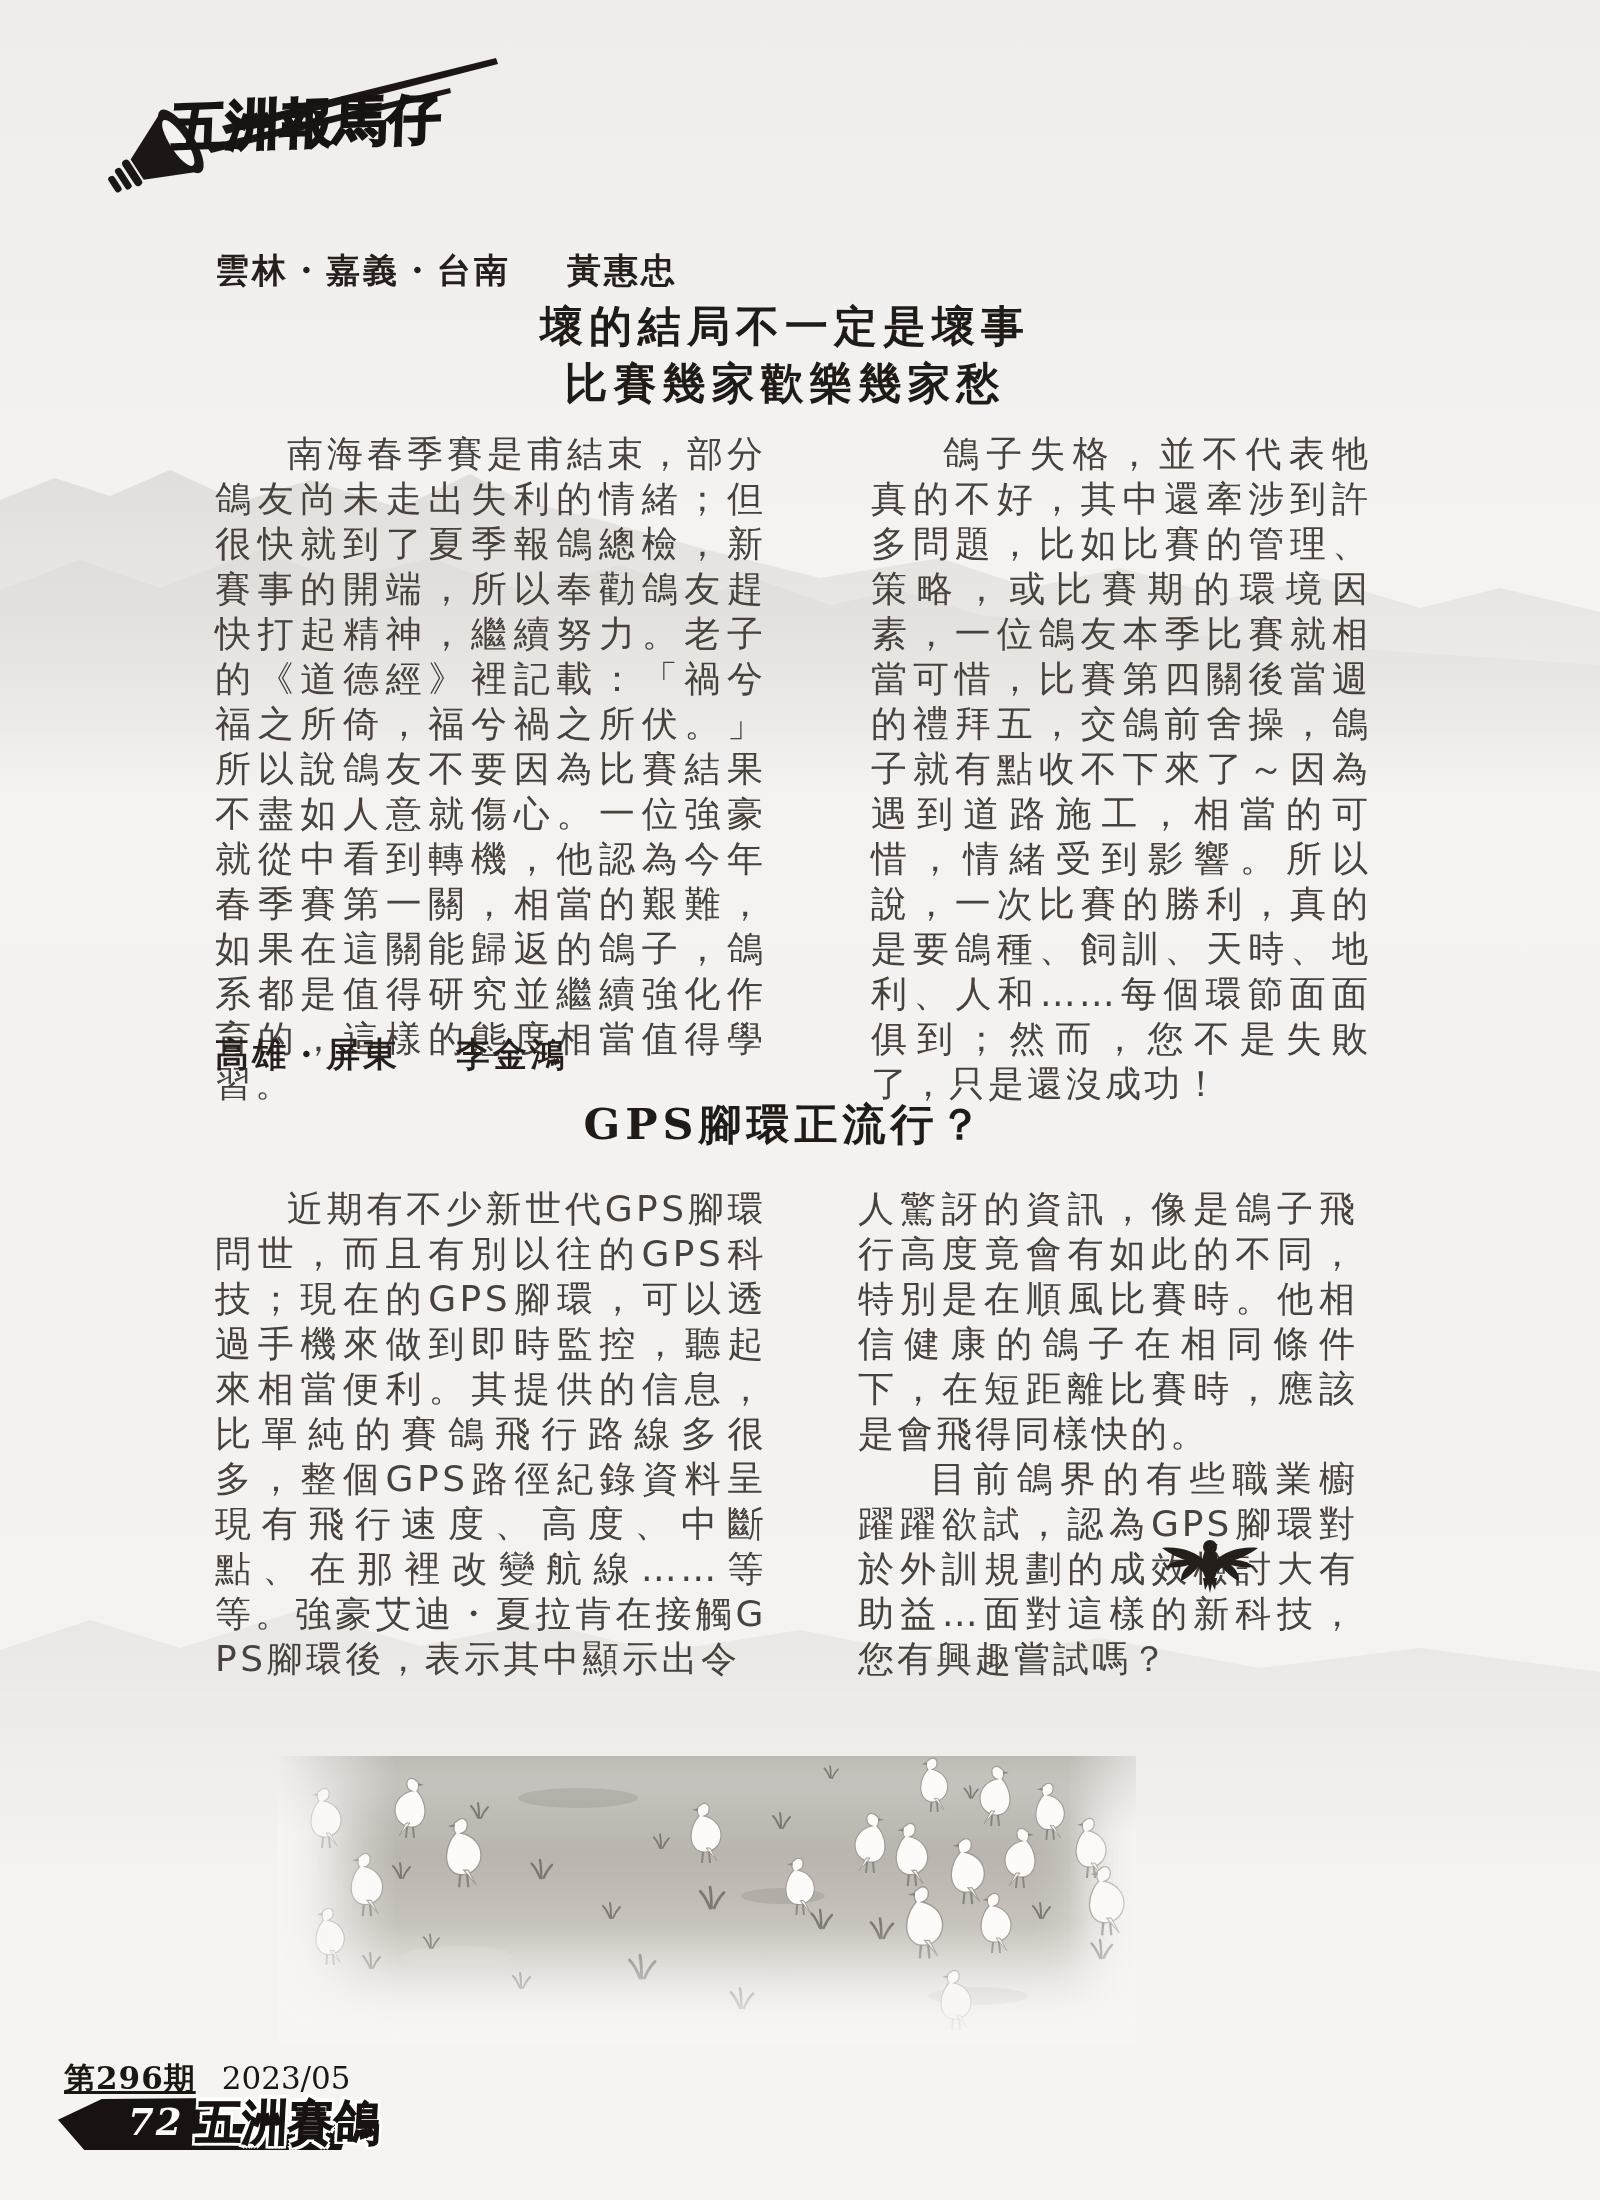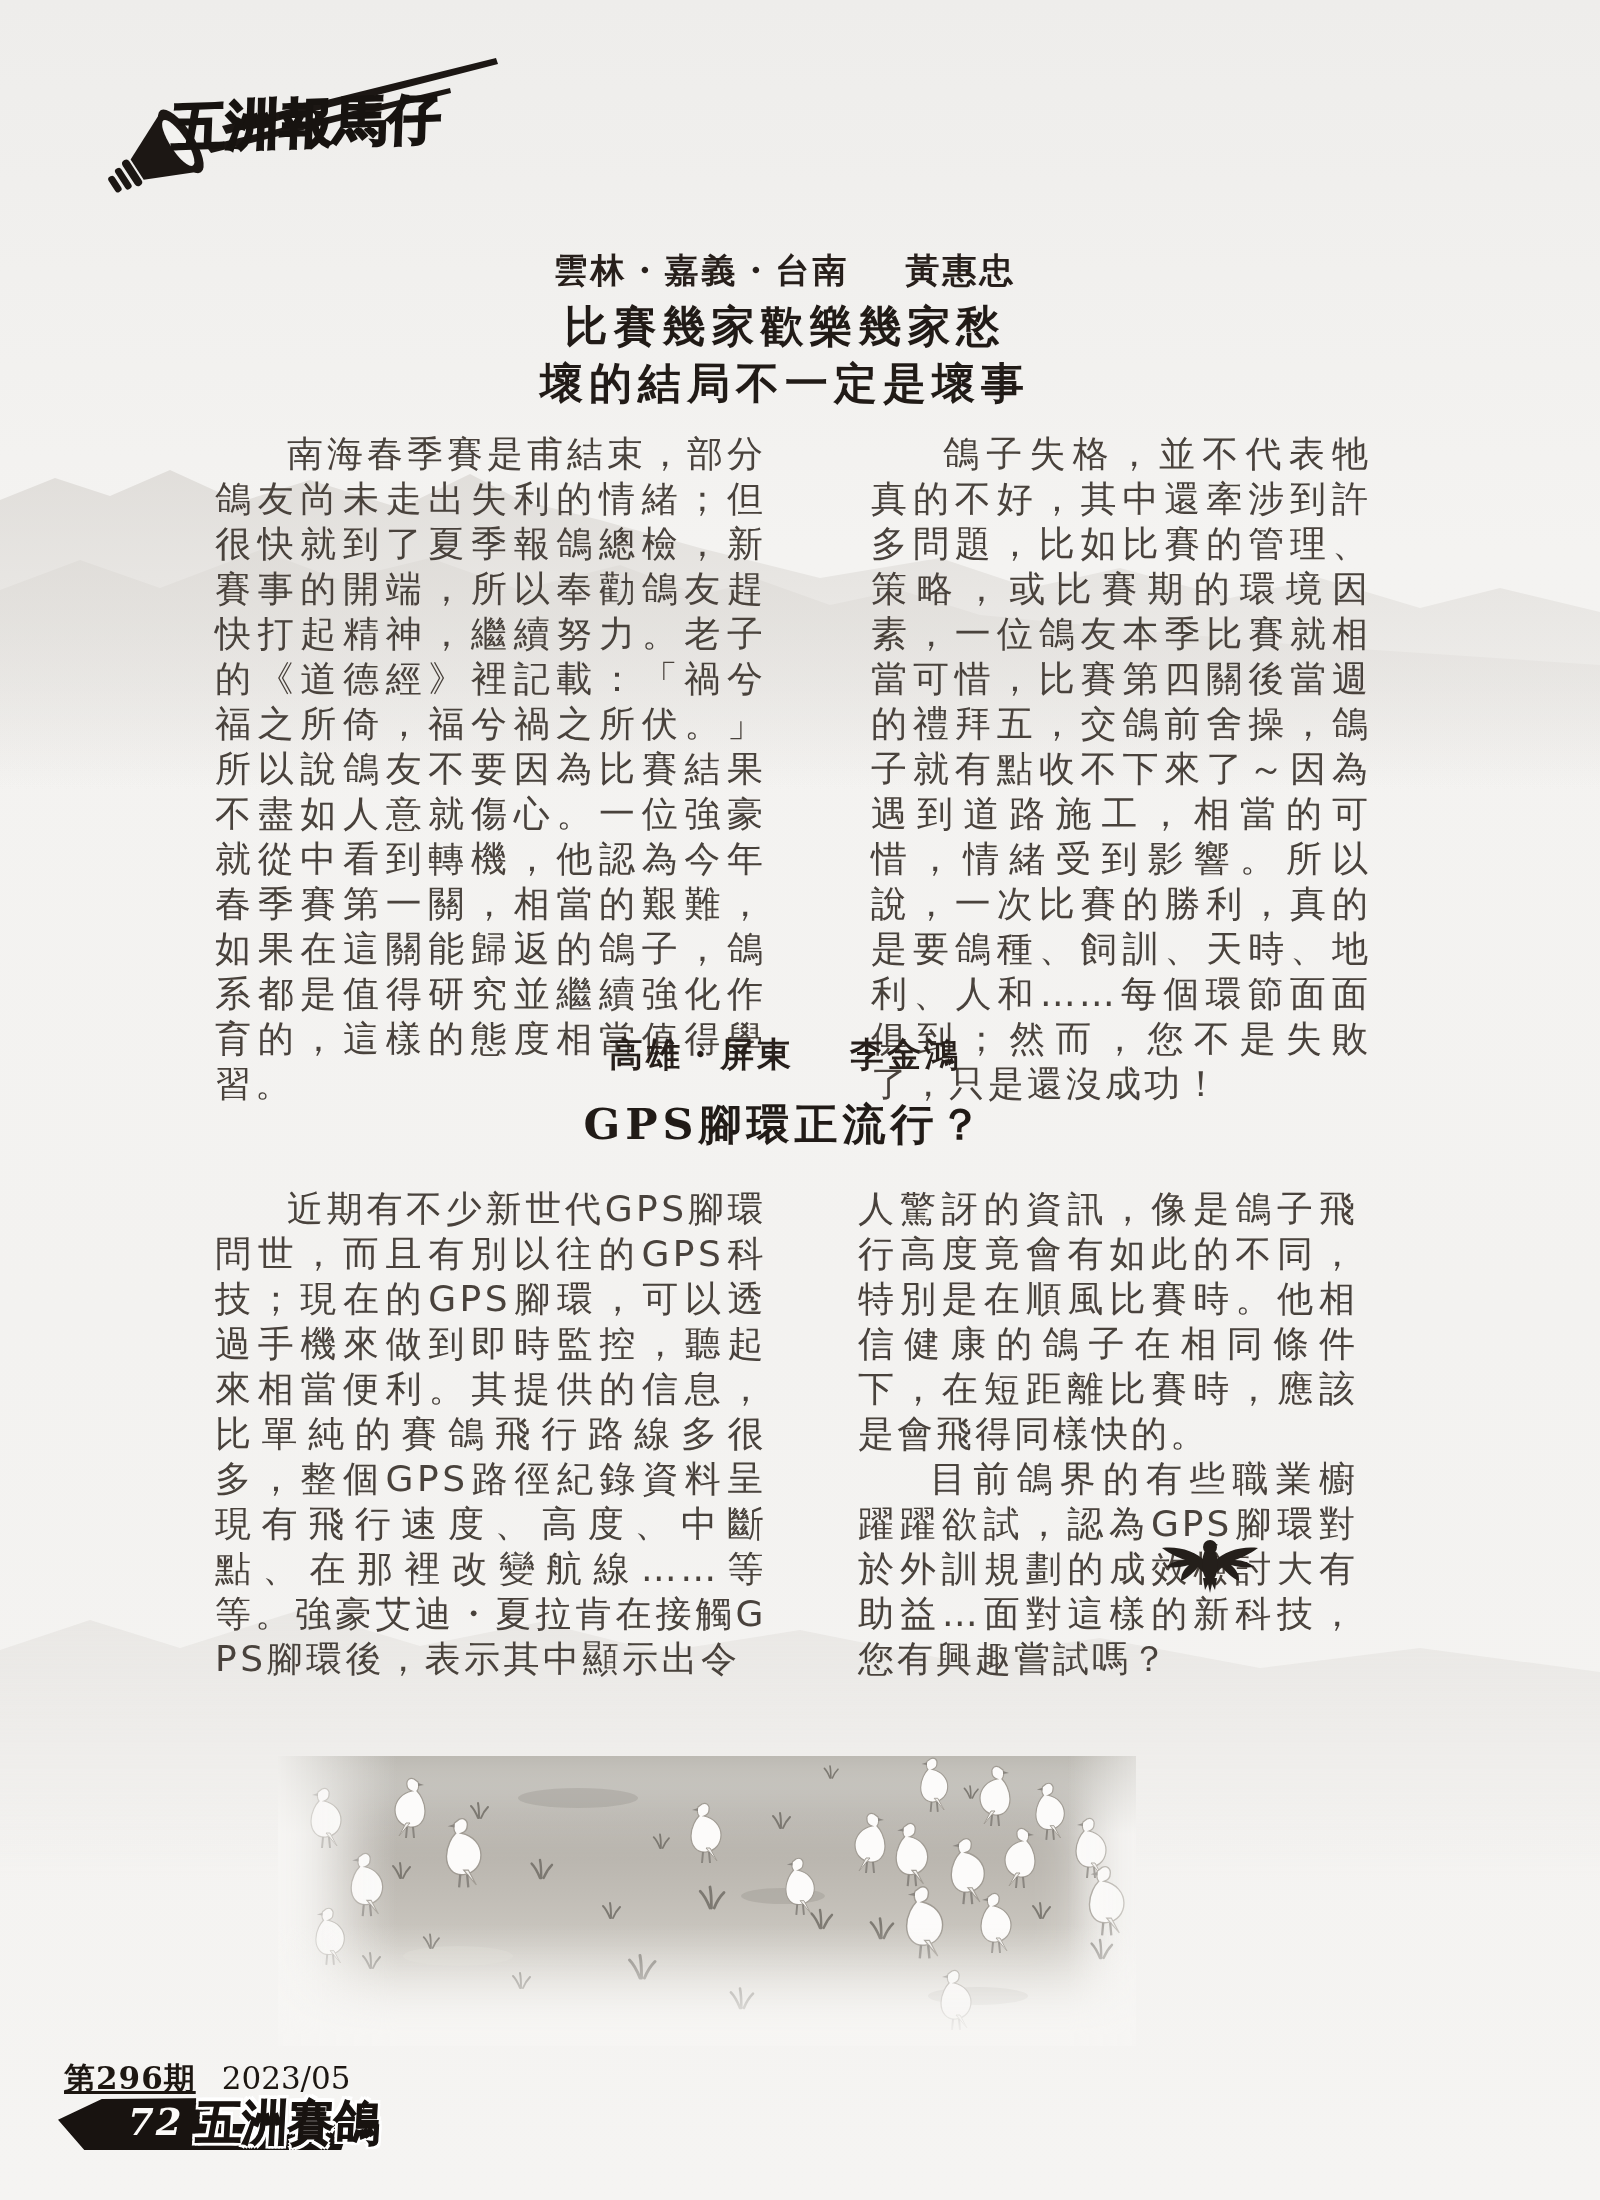--- a/index.html
+++ b/index.html
@@ -15,21 +15,21 @@
   .masthead{position:absolute;left:50px;top:28px;width:520px;height:175px;z-index:2;}
   .mast-logo{
     position:absolute;left:122px;top:60px;
     font-size:53px;font-weight:900;color:#171310;
     letter-spacing:1px;-webkit-text-stroke:2.2px #171310;
     transform:rotate(-2deg) skewX(-4deg);
     font-family:"DejaVu Sans",sans-serif;white-space:nowrap;
   }
   
   .byline{
-    position:absolute;left:215px;width:1140px;text-align:center;
+    position:absolute;left:215px;width:1140px;text-align:left;
     font-family:"DejaVu Serif","Liberation Serif",serif;
     font-weight:700;font-size:34px;color:#271f1b;letter-spacing:3px;z-index:2;
   }
   .byline .author{margin-left:56px;}
   .a-title{
     position:absolute;left:215px;width:1140px;text-align:center;
     font-family:"DejaVu Serif","Liberation Serif",serif;
     font-weight:700;font-size:43px;line-height:57px;color:#211b17;
     letter-spacing:6px;z-index:2;margin:0;
   }
@@ -119,22 +119,22 @@
       </g>
     </svg>
     <div class="mast-logo">五洲報馬仔</div>
   </header>
 
   <section>
     <div class="byline" style="top:248px">
       <span>雲林・嘉義・台南</span><span class="author">黃惠忠</span>
     </div>
     <h1 class="a-title" style="top:298px">
+      <span style="display:block">壞的結局不一定是壞事</span>
       <span style="display:block">比賽幾家歡樂幾家愁</span>
-      <span style="display:block">壞的結局不一定是壞事</span>
     </h1>
     <div class="col col-a1-l">
       <p class="indent">南海春季賽是甫結束，部分鴿友尚未走出失利的情緒；但很快就到了夏季報鴿總檢，新賽事的開端，所以奉勸鴿友趕快打起精神，繼續努力。老子的《道德經》裡記載：「禍兮福之所倚，福兮禍之所伏。」所以說鴿友不要因為比賽結果不盡如人意就傷心。一位強豪就從中看到轉機，他認為今年春季賽第一關，相當的艱難，如果在這關能歸返的鴿子，鴿系都是值得研究並繼續強化作育的，這樣的態度相當值得學習。</p>
     </div>
     <div class="col col-a1-r">
       <p class="indent">鴿子失格，並不代表牠真的不好，其中還牽涉到許多問題，比如比賽的管理、策略，或比賽期的環境因素，一位鴿友本季比賽就相當可惜，比賽第四關後當週的禮拜五，交鴿前舍操，鴿子就有點收不下來了～因為遇到道路施工，相當的可惜，情緒受到影響。所以說，一次比賽的勝利，真的是要鴿種、飼訓、天時、地利、人和……每個環節面面俱到；然而，您不是失敗了，只是還沒成功！</p>
     </div>
   </section>
 
   <section>

